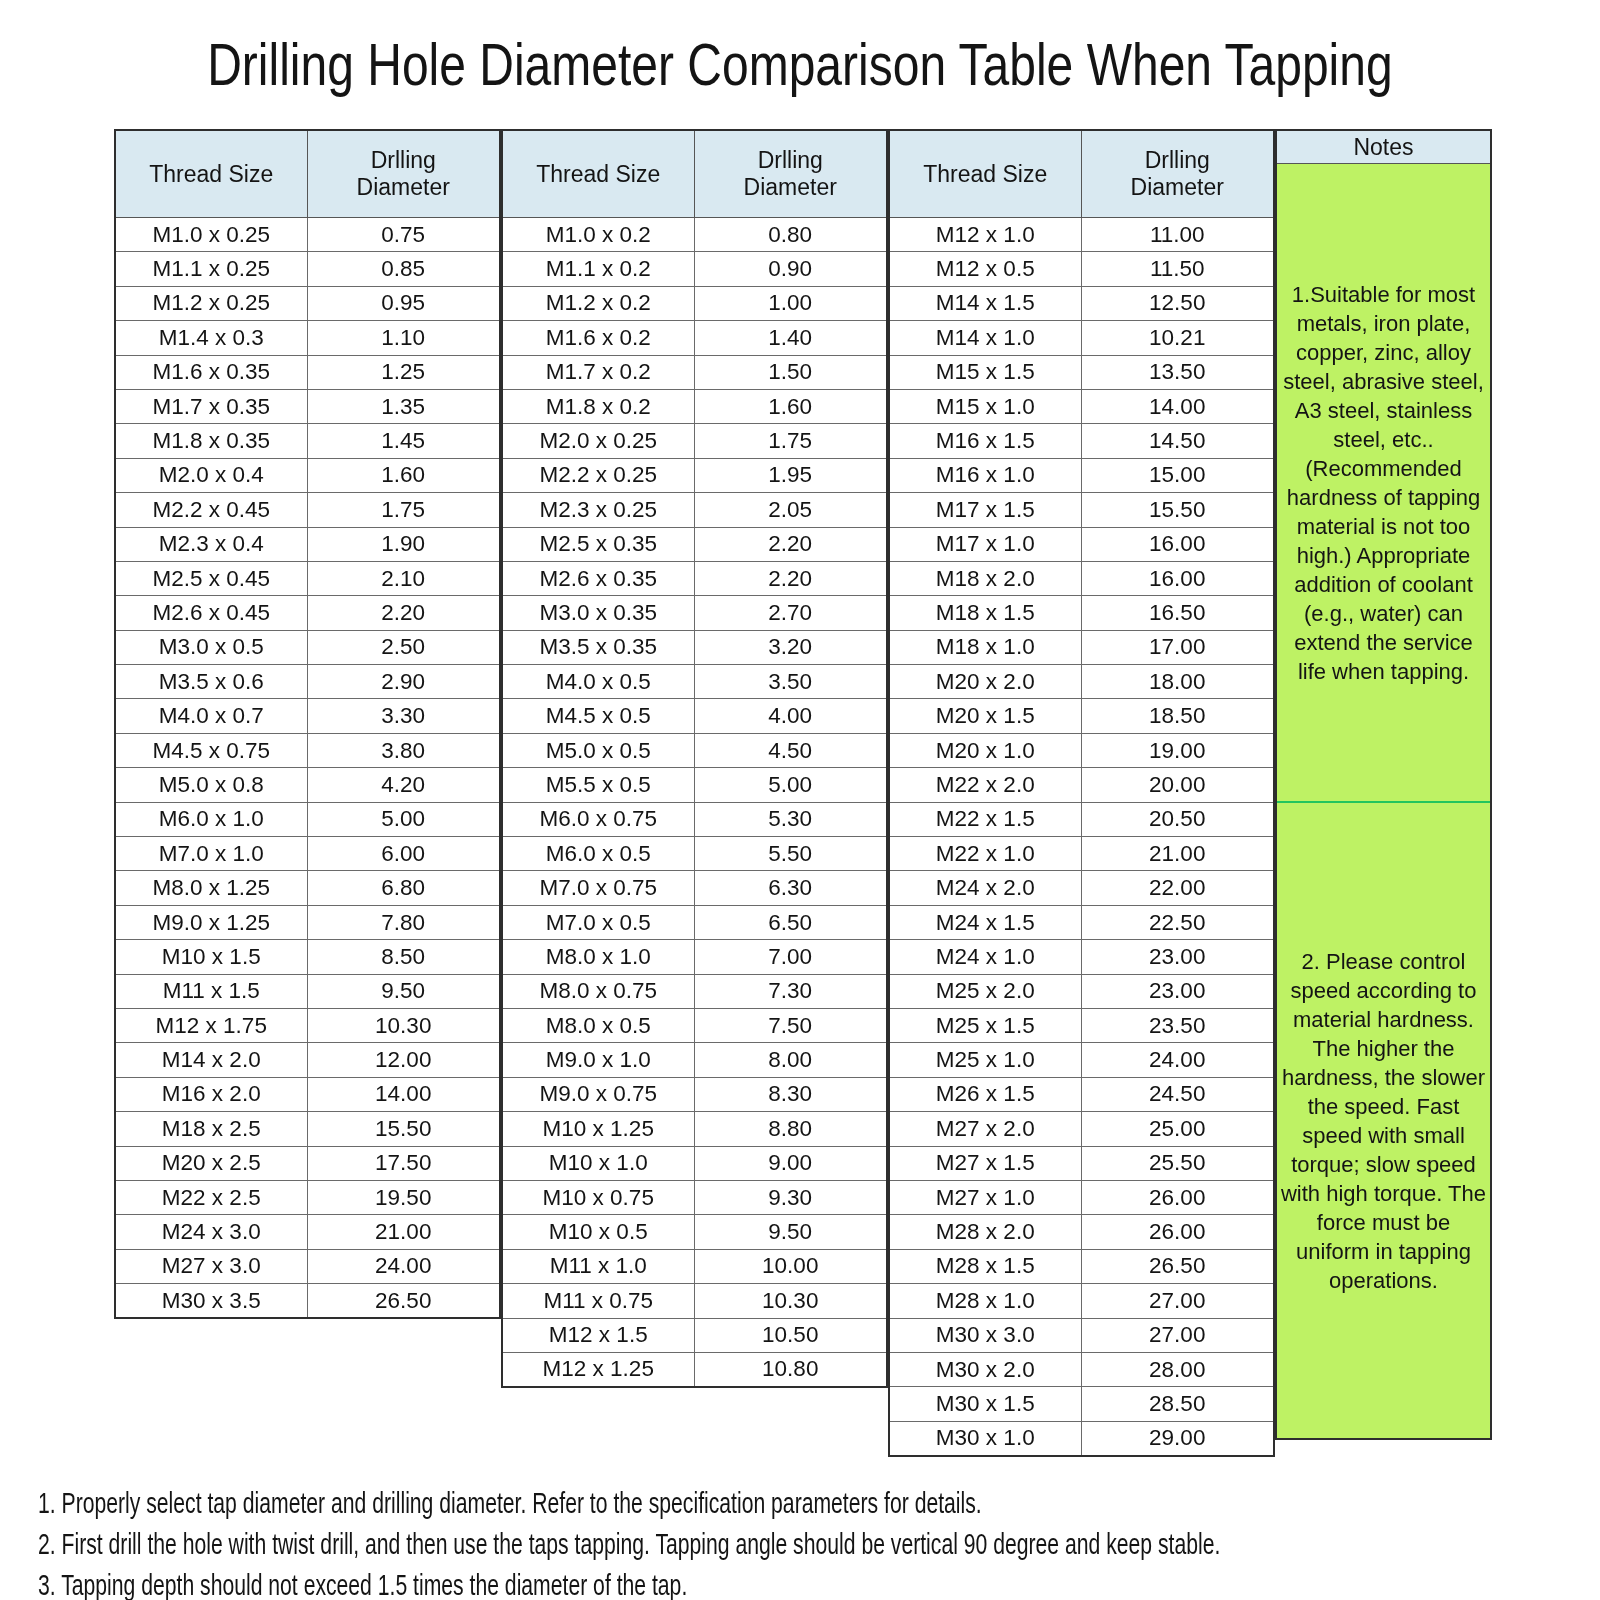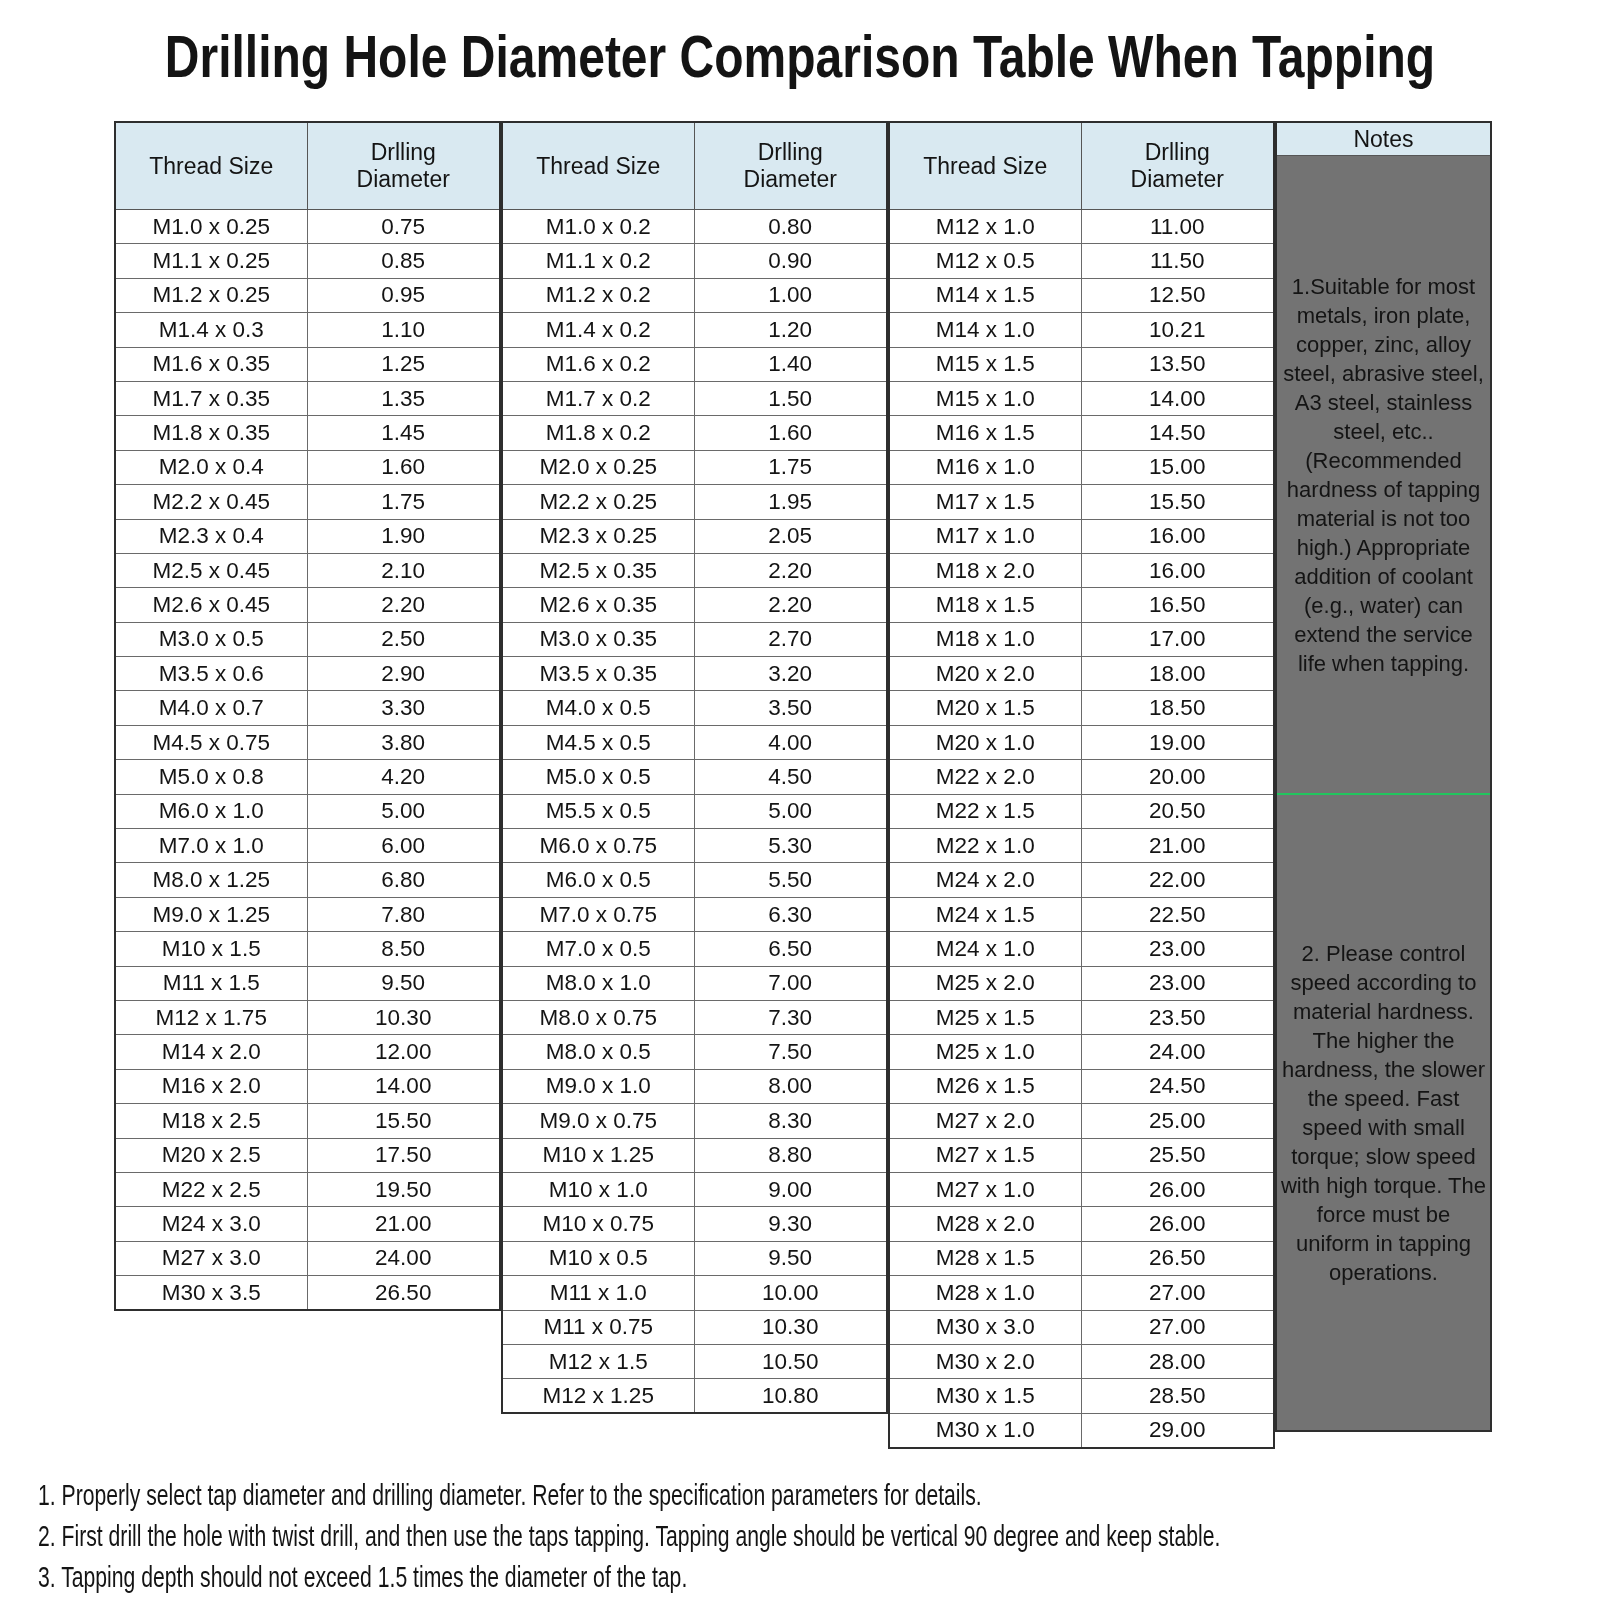--- a/index.html
+++ b/index.html
@@ -5,42 +5,42 @@
   * { box-sizing: border-box; }
   html,body { margin:0; padding:0; }
   body {
     width:1600px; height:1600px; background:#ffffff;
     font-family:"Liberation Sans", sans-serif; color:#141414;
     overflow:hidden;
   }
   .sheet { position:relative; width:1600px; height:1600px; }
 
   
-  .title { margin:0; padding-top:22px; text-align:center; font-weight:700; }
+  .title { margin:0; padding-top:30px; text-align:center; font-weight:400; }
   .title .cond {
     display:inline-block; font-size:60px; white-space:nowrap;
     transform:scaleX(.80); transform-origin:center top; letter-spacing:0px;
   }
 
   
   .table-wrap { display:flex; align-items:flex-start; margin:30px 0 0 114px; }
   table.pair { border-collapse:collapse; table-layout:fixed; width:385px; border:2px solid #2e2e2e; }
   table.pair col.c-thread { width:192px; }
   table.pair col.c-dia { width:193px; }
   table.pair th {
     height:33px; background:#d9e9f1; border:1px solid #565656;
     font-size:23px; font-weight:400; text-align:center; padding:16px;
   }
   table.pair td {
     height:34.4px; border:1px solid #6a6a6a; font-size:22.5px;
     text-align:center; padding:0; white-space:nowrap;
   }
 
   
-  .notes-col { width:217px; border:2px solid #2e2e2e; background:#737373; }
+  .notes-col { width:217px; border:2px solid #2e2e2e; background:#bef264; }
   .notes-header {
     height:33px; background:#d9e9f1; border-bottom:1px solid #565656;
     display:flex; align-items:center; justify-content:center;
     font-size:23px;
   }
   .notes-cell {
     height:637px; display:flex; align-items:center; justify-content:center;
     text-align:center; font-size:22px; line-height:29px; padding:0 2px;
   }
   .notes-cell.second { border-top:2px solid #22c55e; }
@@ -224,24 +224,20 @@
             <td>M1.0 x 0.2</td>
             <td>0.80</td>
           </tr>
           <tr>
             <td>M1.1 x 0.2</td>
             <td>0.90</td>
           </tr>
           <tr>
             <td>M1.2 x 0.2</td>
             <td>1.00</td>
-          </tr>
-          <tr>
-            <td>M1.4 x 0.2</td>
-            <td>1.20</td>
           </tr>
           <tr>
             <td>M1.6 x 0.2</td>
             <td>1.40</td>
           </tr>
           <tr>
             <td>M1.7 x 0.2</td>
             <td>1.50</td>
           </tr>
           <tr>

